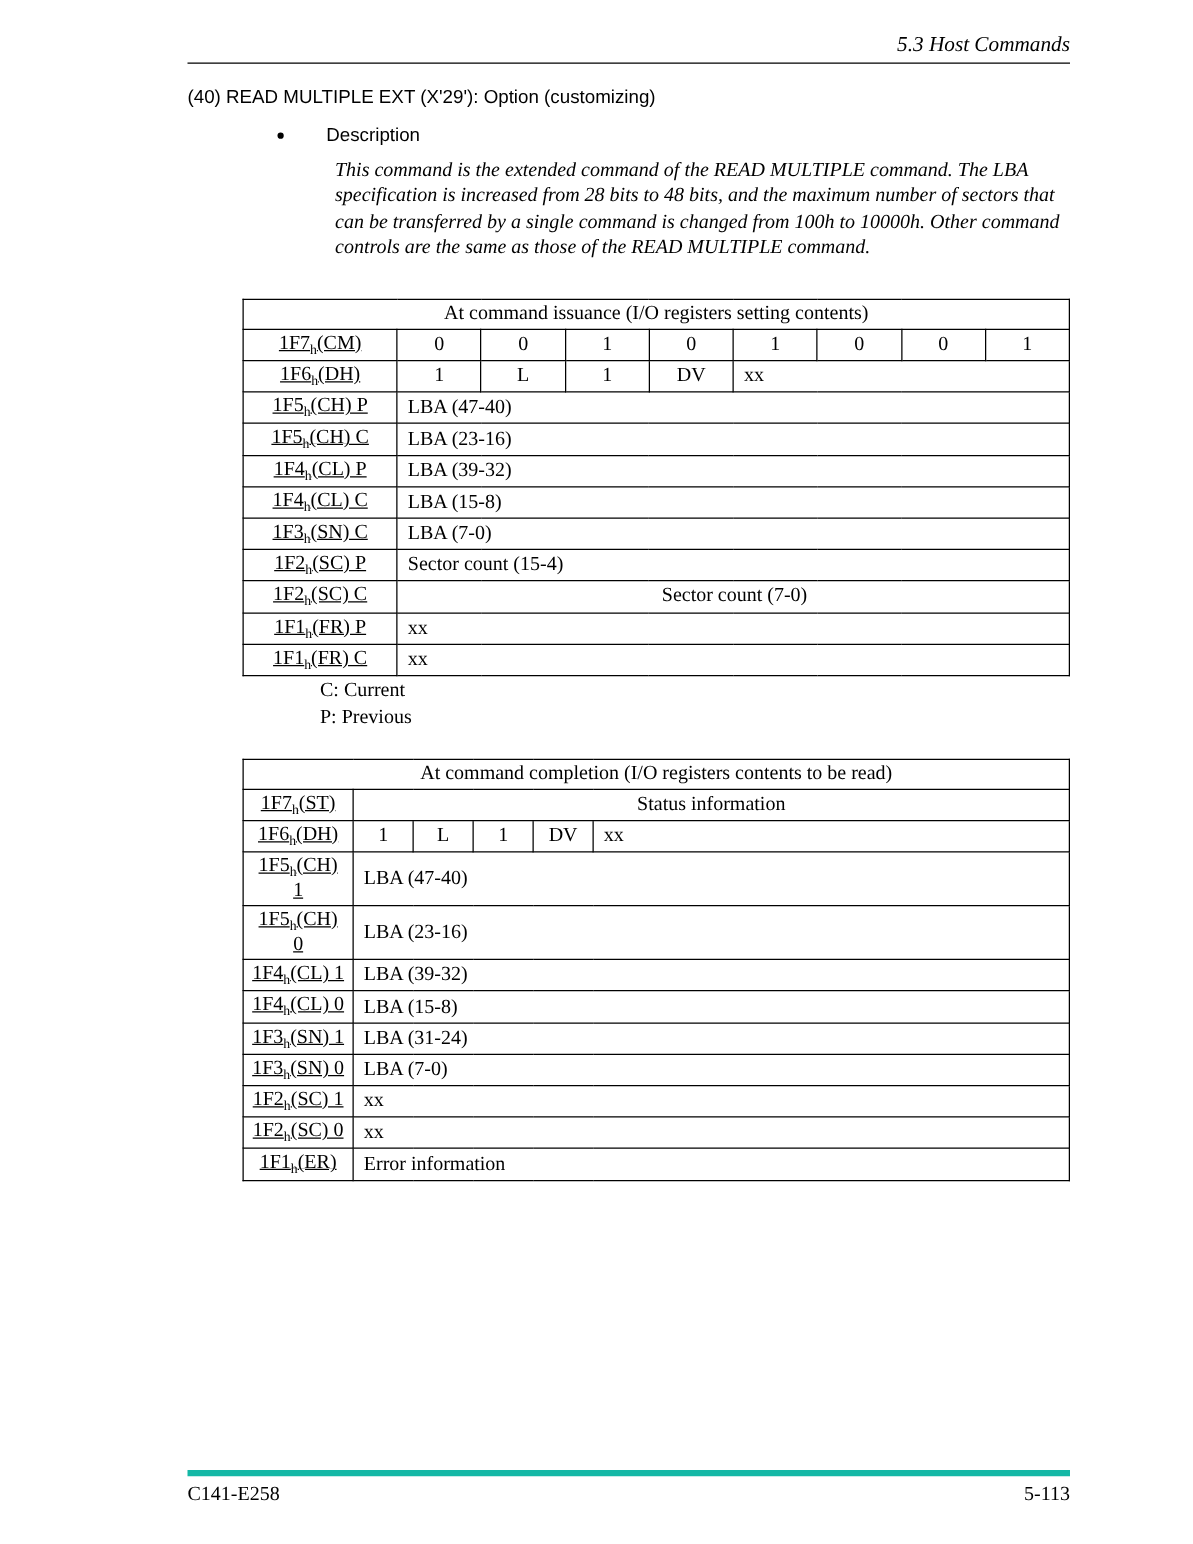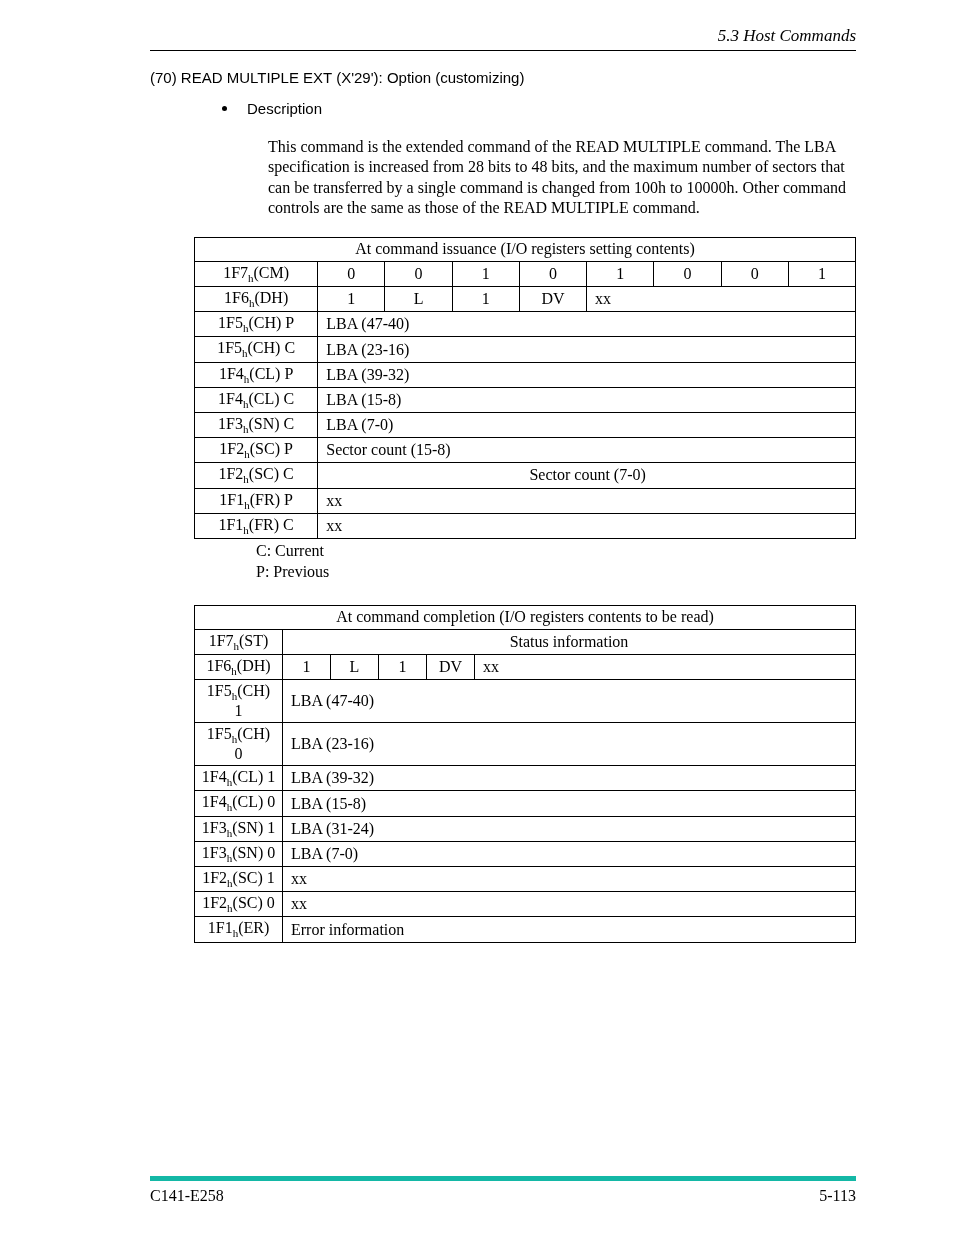--- a/index.html
+++ b/index.html
@@ -30,56 +30,59 @@
   .section-head {
     font-family: Arial, Helvetica, sans-serif;
     font-size: 15px;
     margin-bottom: 14px;
     margin-left: 0;
   }
   .bullet-row {
     display: flex;
     align-items: flex-start;
     margin-left: 72px;
-    margin-bottom: 20px;
+    margin-bottom: 10px;
     font-family: Arial, Helvetica, sans-serif;
     font-size: 15px;
+    gap: 14px;
   }
   .bullet-dot {
     width: 5px;
     height: 5px;
     background: #000;
     border-radius: 50%;
     margin-top: 6px;
     margin-right: 20px;
     flex-shrink: 0;
   }
   .body-para {
     margin-left: 118px;
-    margin-bottom: 18px;
+    margin-bottom: 30px;
     font-size: 16px;
     line-height: 1.28;
+    font-style: italic;
   }
   table.reg {
     border-collapse: collapse;
     margin-left: 44px;
     margin-bottom: 2px;
     font-size: 16px;
   }
   table.reg th, table.reg td {
     border: 1px solid #000;
     padding: 2px 6px;
     text-align: center;
     vertical-align: middle;
     height: 24px;
     box-sizing: border-box;
   }
   table.reg td.label {
     text-align: center;
     width: 88px;
+    text-decoration: underline;
   }
   table.reg td.wide {
     text-align: left;
     padding-left: 8px;
   }
   table.reg td.bit { width: 48px; }
   .tbl-head td {
     text-align: center;
   }
   .legend {
@@ -100,21 +103,21 @@
 </style>
 </head>
 <body>
 
 <div class="page">
 
   <div class="header">
     <span>5.3  Host Commands</span>
   </div>
 
-  <div class="section-head">(70)  READ MULTIPLE EXT (X'29'):  Option (customizing)</div>
+  <div class="section-head">(40)  READ MULTIPLE EXT (X'29'):  Option (customizing)</div>
 
   <div class="bullet-row">
     <span class="bullet-dot"></span>
     <span>Description</span>
   </div>
 
   <div class="body-para">This command is the extended command of the READ MULTIPLE command. The LBA specification is increased from 28 bits to 48 bits, and the maximum number of sectors that can be transferred by a single command is changed from 100h to 10000h.  Other command controls are the same as those of the READ MULTIPLE command.</div>
 
   <table class="reg">
     <tbody>
@@ -157,21 +160,21 @@
         <tr>
           <td class="label">1F4<span class="sub">h</span>(CL) C</td>
           <td colspan="8" class="wide" style="text-align: left;">LBA (15-8)</td>
         </tr>
         <tr>
           <td class="label">1F3<span class="sub">h</span>(SN) C</td>
           <td colspan="8" class="wide" style="text-align: left;">LBA (7-0)</td>
         </tr>
         <tr>
           <td class="label">1F2<span class="sub">h</span>(SC) P</td>
-          <td colspan="8" class="wide" style="text-align: left;">Sector count (15-8)</td>
+          <td colspan="8" class="wide" style="text-align: left;">Sector count (15-4)</td>
         </tr>
         <tr>
           <td class="label">1F2<span class="sub">h</span>(SC) C</td>
           <td colspan="8" class="wide" style="text-align: center;">Sector count (7-0)</td>
         </tr>
         <tr>
           <td class="label">1F1<span class="sub">h</span>(FR) P</td>
           <td colspan="8" class="wide" style="text-align: left;">xx</td>
         </tr>
         <tr>

